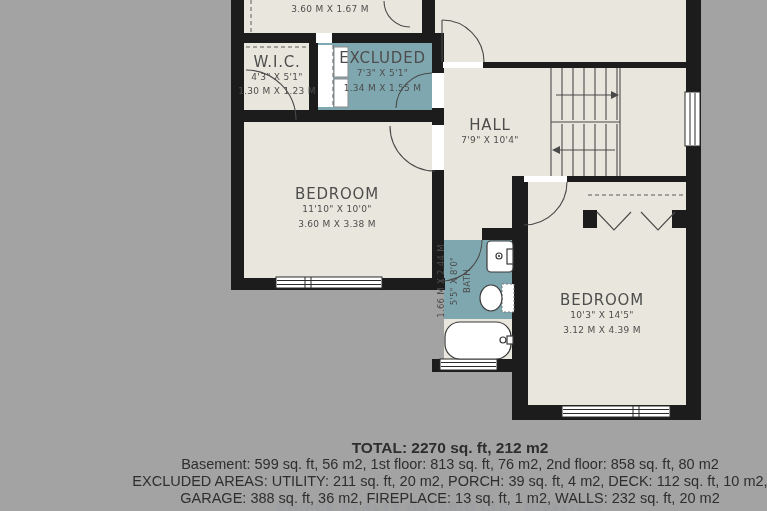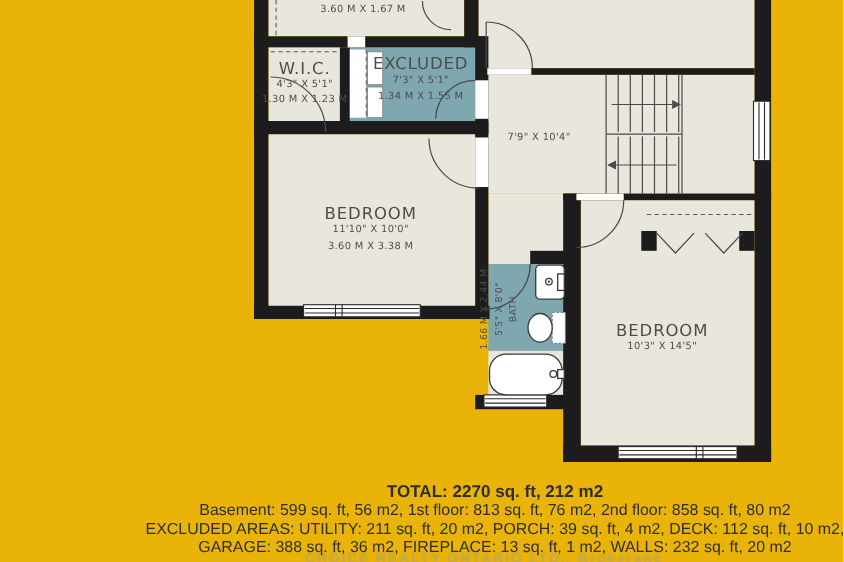--- a/index.html
+++ b/index.html
@@ -2,21 +2,21 @@
 <html style="--wall: #1c1c1c; --floor: #e9e7dd; --wet_floor: #7fa7b0; --label: #4d4d4d;"><head>
 <meta charset="utf-8">
 <style>
   :root{
     --wall:#1c1c1c;
     --floor:#e9e7dd;
     --wet_floor:#7fa7b0;
     --label:#4d4d4d;
   }
   html,body{margin:0;padding:0;background:#fff;}
-  #page{position:relative;width:767px;height:511px;background:#eab308;overflow:hidden;
+  #page{position:relative;width:767px;height:511px;background:#a3a3a3;overflow:hidden;
         font-family:"DejaVu Sans",sans-serif;}
   #plan-svg{position:absolute;left:0;top:0;}
   .wallf{fill:var(--wall);}
   .floorf{fill:var(--floor);}
   .wetf{fill:var(--wet_floor);}
   .openingf{fill:#ffffff;}
   .thin{stroke:#4a4a4a;stroke-width:1.1;fill:none;}
   .dash{stroke:#5a5a5a;stroke-width:1;fill:none;stroke-dasharray:4 3;}
   .winr{fill:#ffffff;stroke:#2a2a2a;stroke-width:1;}
   .winl{stroke:#2a2a2a;stroke-width:1;}
@@ -188,32 +188,34 @@
     <div>1.30 M X 1.23 M</div>
   </div>
 
   <div class="room-label" style="left:320px;top:51px;width:125px;">
     <div class="nm">EXCLUDED</div>
     <div>7'3" X 5'1"</div>
     <div>1.34 M X 1.55 M</div>
   </div>
 
   <div class="room-label" style="left:430px;top:118px;width:120px;">
+    <div class="nm">HALL</div>
     <div>7'9" X 10'4"</div>
   </div>
 
   <div class="room-label" style="left:267px;top:187px;width:140px;">
     <div class="nm">BEDROOM</div>
     <div>11'10" X 10'0"</div>
     <div>3.60 M X 3.38 M</div>
   </div>
 
   <div class="room-label" style="left:532px;top:293px;width:140px;">
     <div class="nm">BEDROOM</div>
     <div>10'3" X 14'5"</div>
+    <div>3.12 M X 4.39 M</div>
   </div>
 
   <div id="bath-label">
     <span>1.66 M X 2.44 M</span>
     <span>5'5" X 8'0"</span>
     <span class="nm">BATH</span>
   </div>
 
   <div id="watermark">CHOICE REALTY ONTARIO LTD., Brokerage</div>
 

